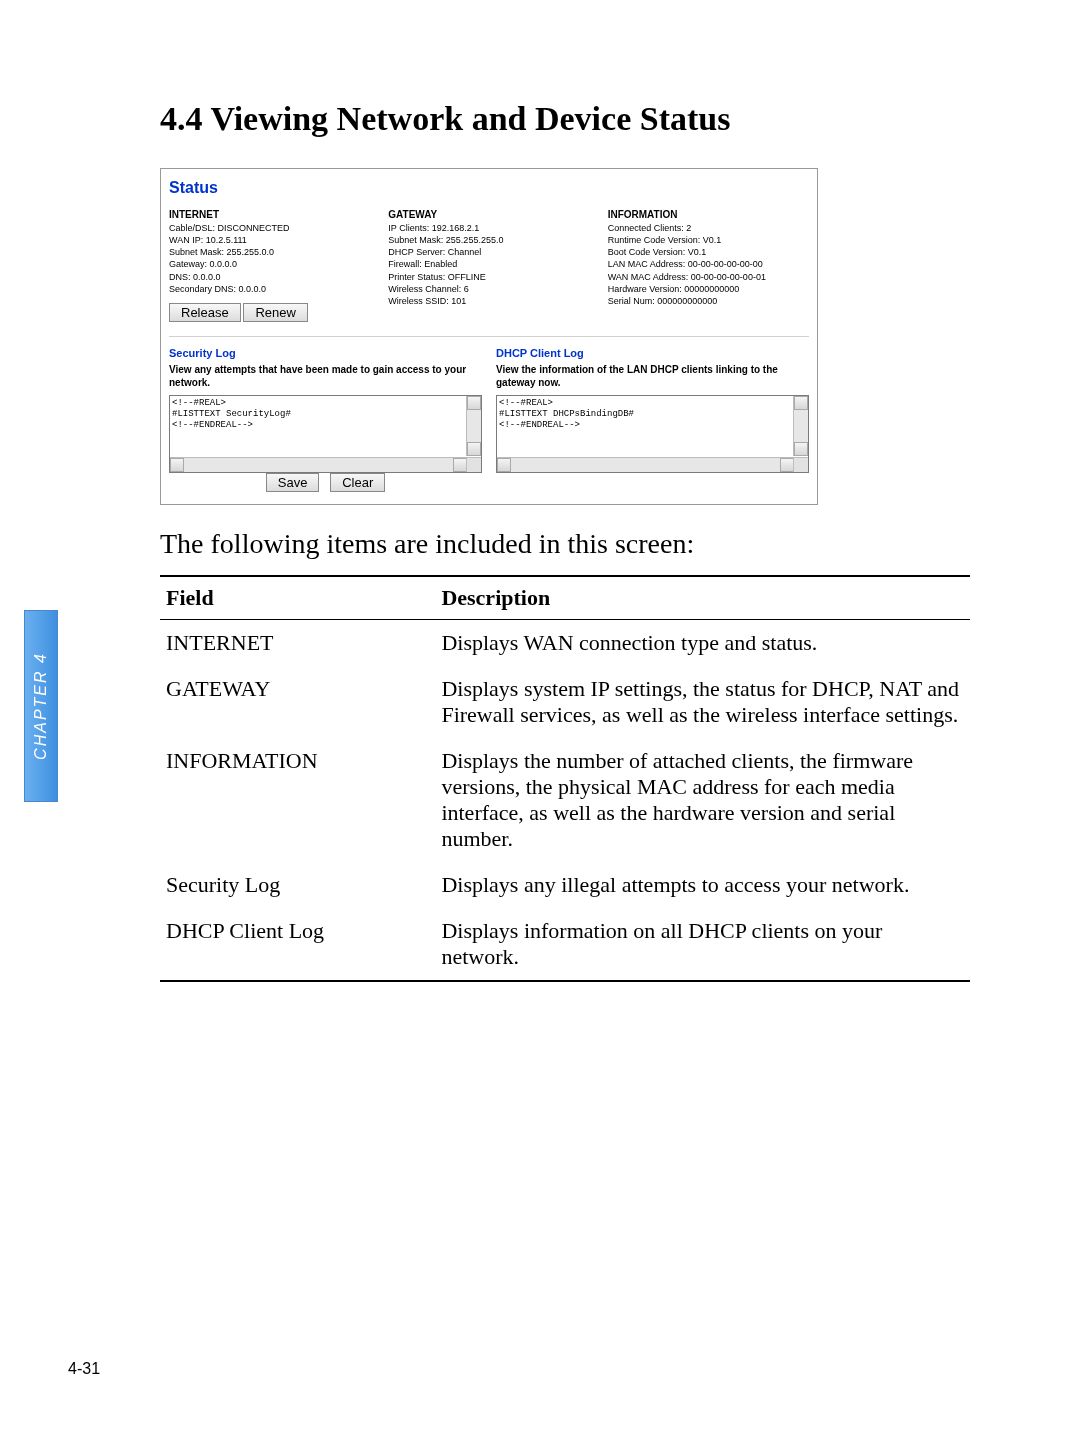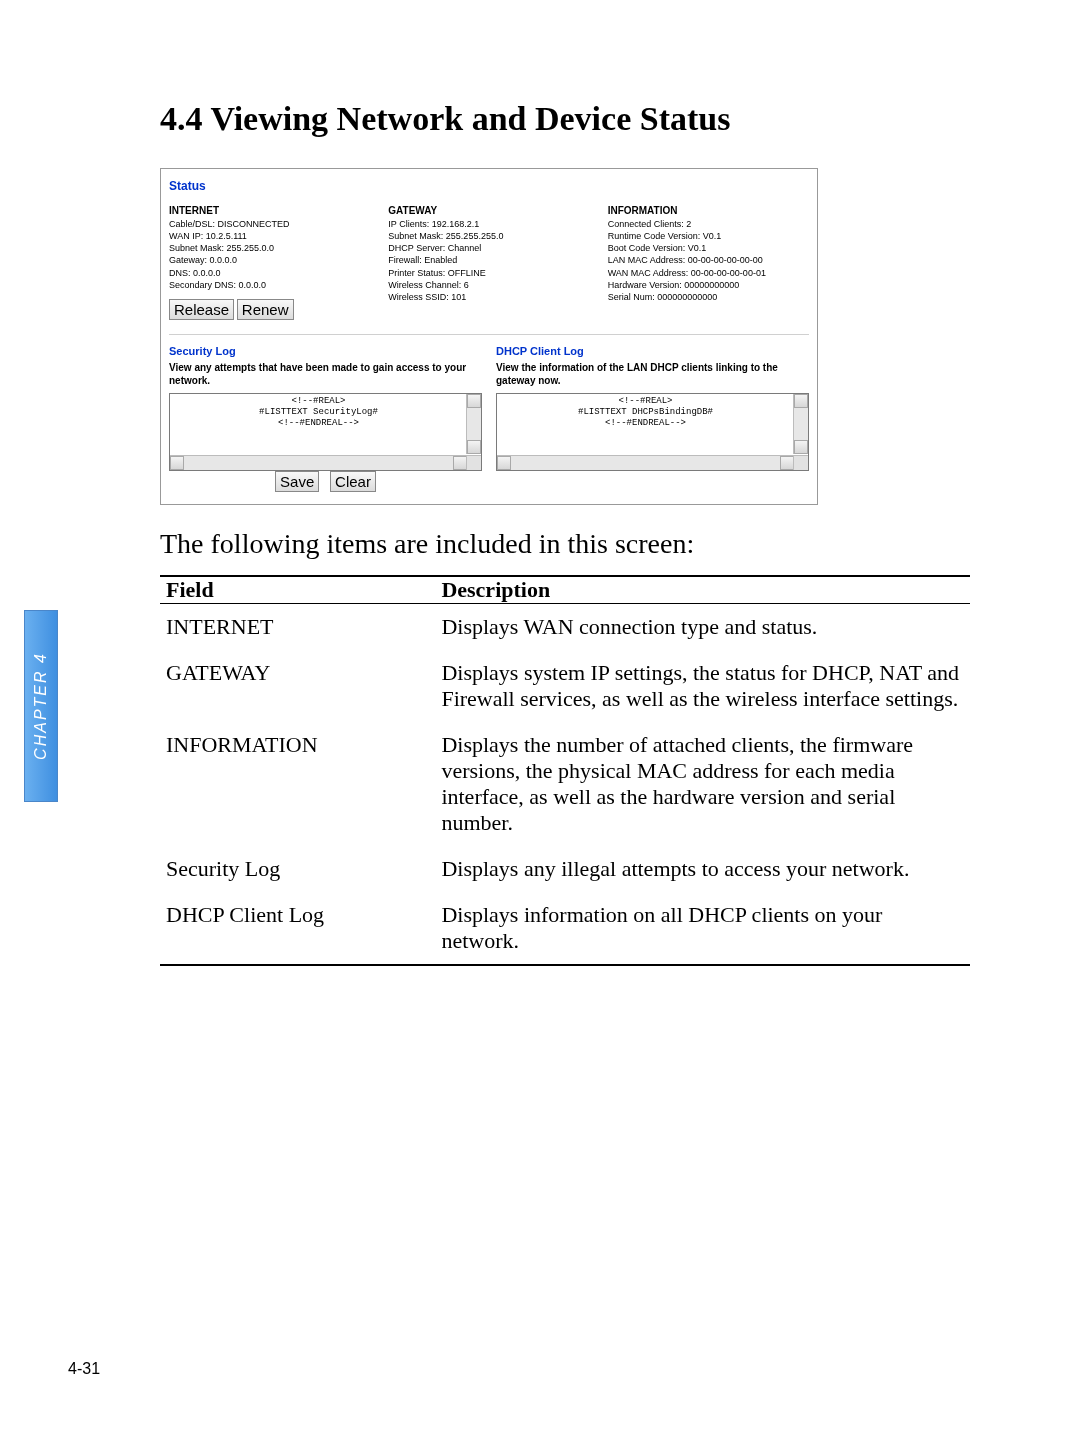--- a/index.html
+++ b/index.html
@@ -43,21 +43,21 @@
     font-family: Arial, Helvetica, sans-serif;
     font-size: 10px;
     color: #000;
     padding: 10px 8px 12px 8px;
     width: 640px;
     margin-bottom: 20px;
   }
   .status-title {
     color: #0033cc;
     font-weight: bold;
-    font-size: 12px;
+    font-size: 16px;
     margin-bottom: 12px;
   }
   .status-cols {
     display: flex;
     gap: 18px;
     border-bottom: 1px solid #d0d0d0;
     padding-bottom: 14px;
     margin-bottom: 10px;
   }
   .status-col { flex: 1 1 0; min-width: 0; }
@@ -69,23 +69,23 @@
   .kv {
     font-size: 9px;
     line-height: 1.35;
     white-space: nowrap;
   }
   .btn-row { margin-top: 8px; }
   .os-btn {
     display: inline-block;
     background: linear-gradient(#f8f8f8,#dcdcdc);
     border: 1px solid #888;
-    font-size: 15px;
+    font-size: 13px;
     font-family: Arial, sans-serif;
-    padding: 1px 4px;
+    padding: 1px 11px;
     cursor: default;
     text-align: right;
   }
   .os-btn + .os-btn { }
 
   .log-row {
     display: flex;
     gap: 14px;
   }
   .log-col { flex: 1 1 0; min-width: 0; }
@@ -102,21 +102,20 @@
     font-weight: bold;
   }
   .log-box {
     position: relative;
     border: 1px solid #7a7a7a;
     height: 78px;
     background: #fff;
     font-family: "Courier New", monospace;
     font-size: 9px;
     box-sizing: border-box;
-    text-align: center;
   }
   .log-content {
     position: absolute;
     left: 2px; top: 2px; right: 16px; bottom: 16px;
     overflow: hidden;
     line-height: 1.25;
     white-space: pre;
   }
   .vscroll {
     position: absolute;
@@ -172,21 +171,21 @@
     border-collapse: collapse;
     width: 100%;
     font-family: Georgia, "Times New Roman", serif;
   }
   table.desc thead th {
     text-align: left;
     font-weight: bold;
     font-size: 22px;
     border-top: 2px solid #000;
     border-bottom: 1px solid #000;
-    padding: 0 6px;
+    padding: 8px 6px;
   }
   table.desc tbody td {
     vertical-align: top;
     font-size: 22px;
     padding: 10px 6px;
   }
   table.desc tbody tr:last-child td {
     border-bottom: 2px solid #000;
   }
   .field-col { width: 34%; }

